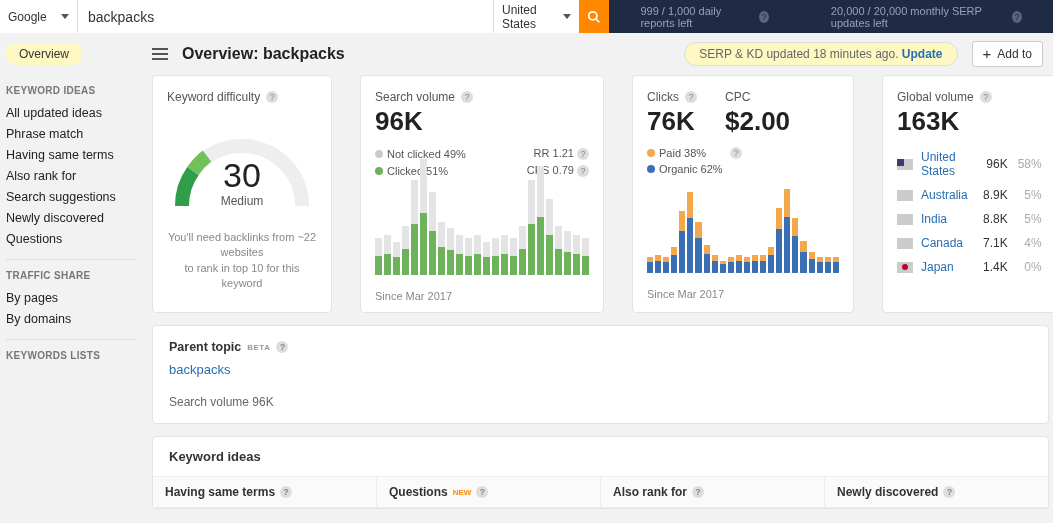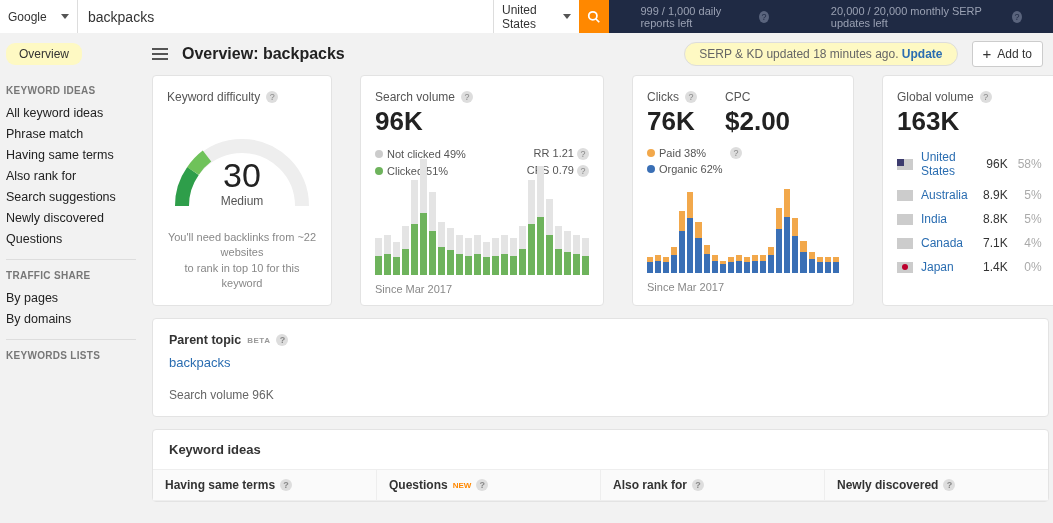--- a/index.html
+++ b/index.html
@@ -47,21 +47,21 @@
   .metric-row{display:flex;gap:28px}
   .legend{margin-top:10px;font-size:11px;color:#555}
   .legend-row{display:flex;gap:20px;align-items:center;margin-bottom:4px}
   .dot{width:8px;height:8px;border-radius:50%;display:inline-block;margin-right:4px}
   .bars{display:flex;align-items:flex-end;height:88px;gap:2px;margin-top:10px}
   .bars .grp{width:7px;display:flex;flex-direction:column-reverse}
   .bars .seg-a{background:#6eb35c}
   .bars .seg-b{background:#e4e4e4}
   .clk-card .bars .seg-a{background:#3a6fb5}
   .clk-card .bars .seg-b{background:#f2a84b}
-  .since{font-size:11px;color:#888;margin-top:8px}
+  .since{font-size:11px;color:#888;margin-top:15px}
   
   .gv-row{display:flex;align-items:center;font-size:12px;padding:5px 0}
   .gv-row .flag{width:16px;height:11px;margin-right:8px;background:#ccc}
   .gv-row .cn{color:#2a6db1;cursor:pointer;flex:1}
   .gv-row .val{width:40px;text-align:right;color:#333}
   .gv-row .pct{width:34px;text-align:right;color:#aaa}
   .flag-us{background:linear-gradient(#b22234 33%,#fff 33% 66%,#b22234 66%);position:relative}
   .flag-us::before{content:"";position:absolute;left:0;top:0;width:7px;height:7px;background:#3c3b6e}
   .flag-gb{background:linear-gradient(135deg,#012169 40%,#c8102e 40% 60%,#fff 60%)}
   .flag-au{background:#012169}
@@ -114,21 +114,21 @@
     <span>20,000 / 20,000 monthly SERP updates left</span>
       <span class="q">?</span>
   </div>
 </div>
 
 <div class="wrap">
   <div class="sidebar">
     <div class="side-tab">Overview</div>
     <div class="side-head">KEYWORD IDEAS</div>
     <div id="side-list-1">
-        <div class="side-item">All keyword ideas</div>
+        <div class="side-item">All updated ideas</div>
         <div class="side-item">Phrase match</div>
         <div class="side-item">Having same terms</div>
         <div class="side-item">Also rank for</div>
         <div class="side-item">Search suggestions</div>
         <div class="side-item">Newly discovered</div>
         <div class="side-item">Questions</div>
       </div>
     <div class="side-sep"></div>
     <div class="side-head">TRAFFIC SHARE</div>
     <div id="side-list-2">

